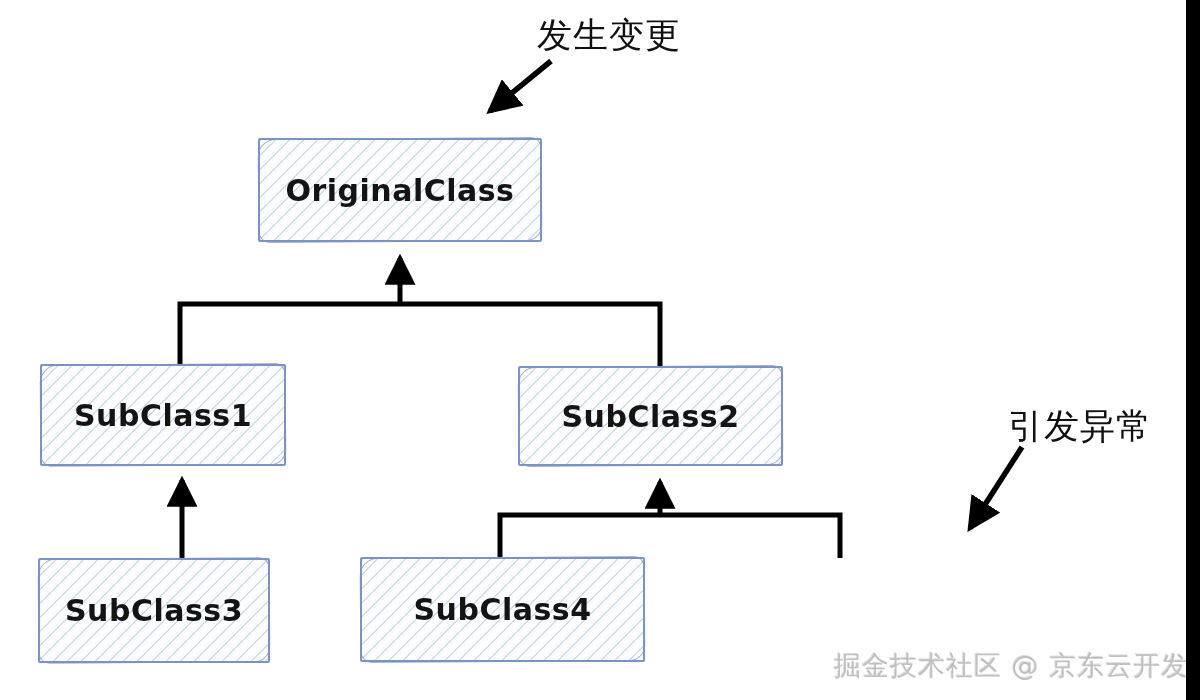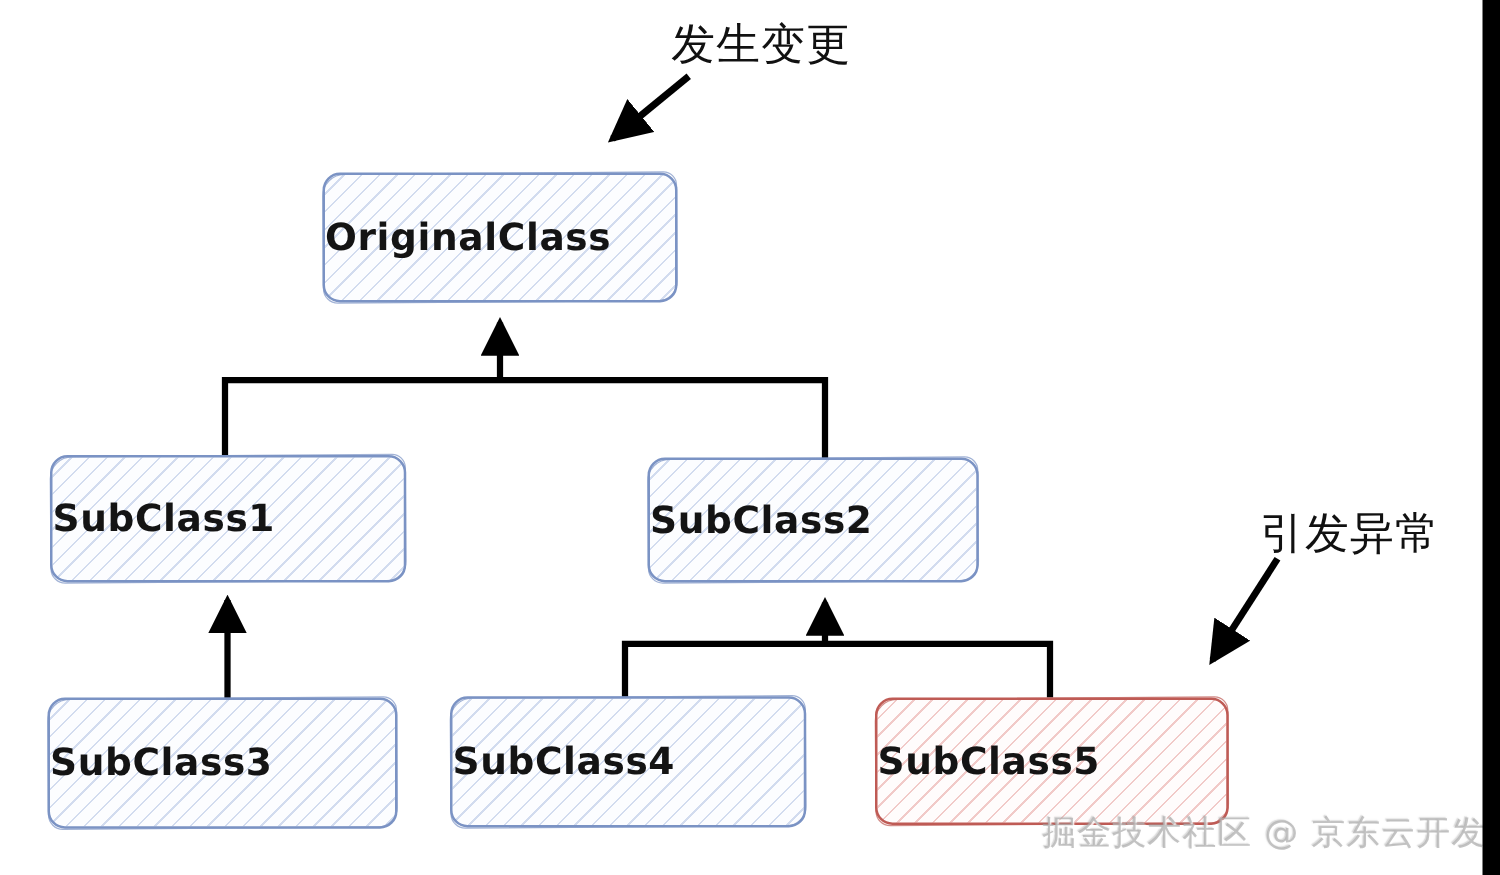--- a/index.html
+++ b/index.html
@@ -18,22 +18,23 @@
     inset: 0;
     width: 1200px;
     height: 700px;
     pointer-events: none;
   }
   
   .node {
     position: absolute;
     display: flex;
     align-items: center;
+    justify-content: center;
     border: 2.5px solid var(--bc);
-    border-radius: 14px;
+    border-radius: 2px;
     background-color: var(--bg);
     background-image: repeating-linear-gradient(
       135deg,
       var(--hatch) 0px, var(--hatch) 1.4px,
       transparent 1.4px, transparent 10px);
   }
   .node::after {             
     content: "";
     position: absolute;
     inset: -2px;
@@ -46,23 +47,23 @@
   .node .label {
     font-weight: 700;
     font-size: 30px;
     color: #141414;
     letter-spacing: 0.5px;
   }
   .node.blue { --bc: #7b93c4; --hatch: rgba(122,150,205,0.32); --bg: #fcfdff; }
   .node.red  { --bc: #bf5b55; --hatch: rgba(214,100,95,0.33);  --bg: #fffcfc; }
 
   .n-original { left: 258px; top: 138px; width: 284px; height: 104px; }
-  .n-sub1     { left: 40px;  top: 364px; width: 285px; height: 102px; }
+  .n-sub1     { left: 40px;  top: 364px; width: 246px; height: 102px; }
   .n-sub2     { left: 518px; top: 366px; width: 265px; height: 100px; }
-  .n-sub3     { left: 38px;  top: 558px; width: 280px; height: 105px; }
+  .n-sub3     { left: 38px;  top: 558px; width: 232px; height: 105px; }
   .n-sub4     { left: 360px; top: 557px; width: 285px; height: 105px; }
   .n-sub5     { left: 700px; top: 558px; width: 283px; height: 102px; }
 
   
   .annotation {
     position: absolute;
     font-size: 35px;
     font-weight: 500;
     color: #111111;
     letter-spacing: 1px;
@@ -143,23 +144,20 @@
   </div>
 
   <div class="node blue n-sub3">
     <span class="label">SubClass3</span>
   </div>
 
   <div class="node blue n-sub4">
     <span class="label">SubClass4</span>
   </div>
 
-  <div class="node red n-sub5">
-    <span class="label">SubClass5</span>
-  </div>
 
   <div class="annotation a-exception">引发异常</div>
 
   <div class="annotation a-change">发生变更</div>
 
   <div class="watermark">掘金技术社区 @ 京东云开发者</div>
 
   <div class="edge-bar"></div>
 
 </div>

